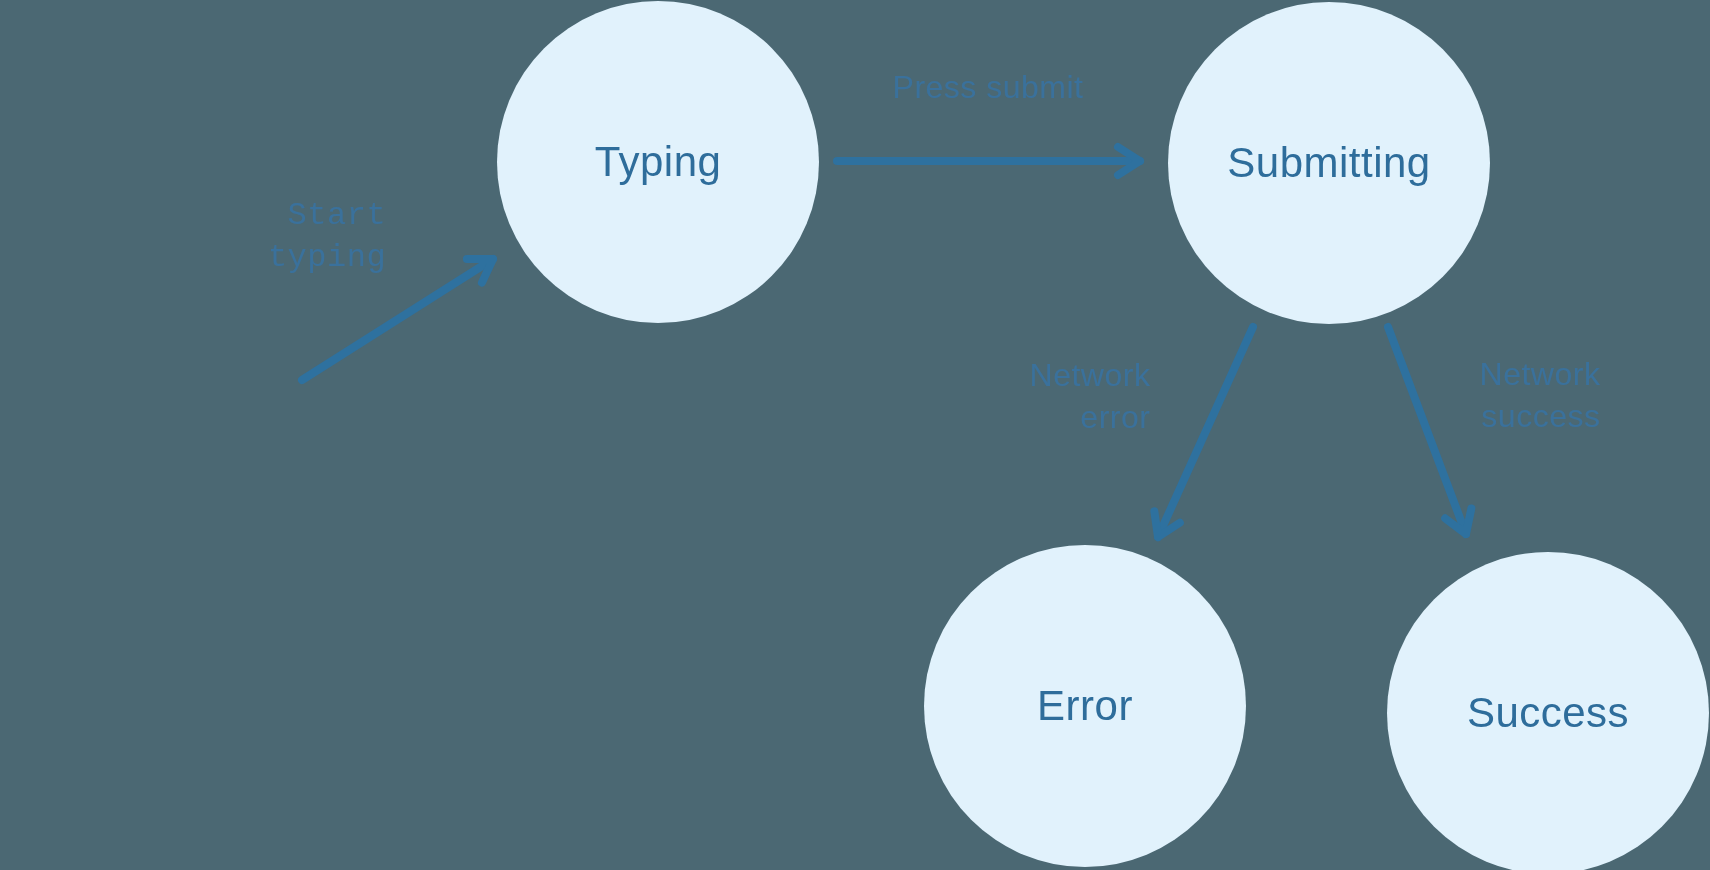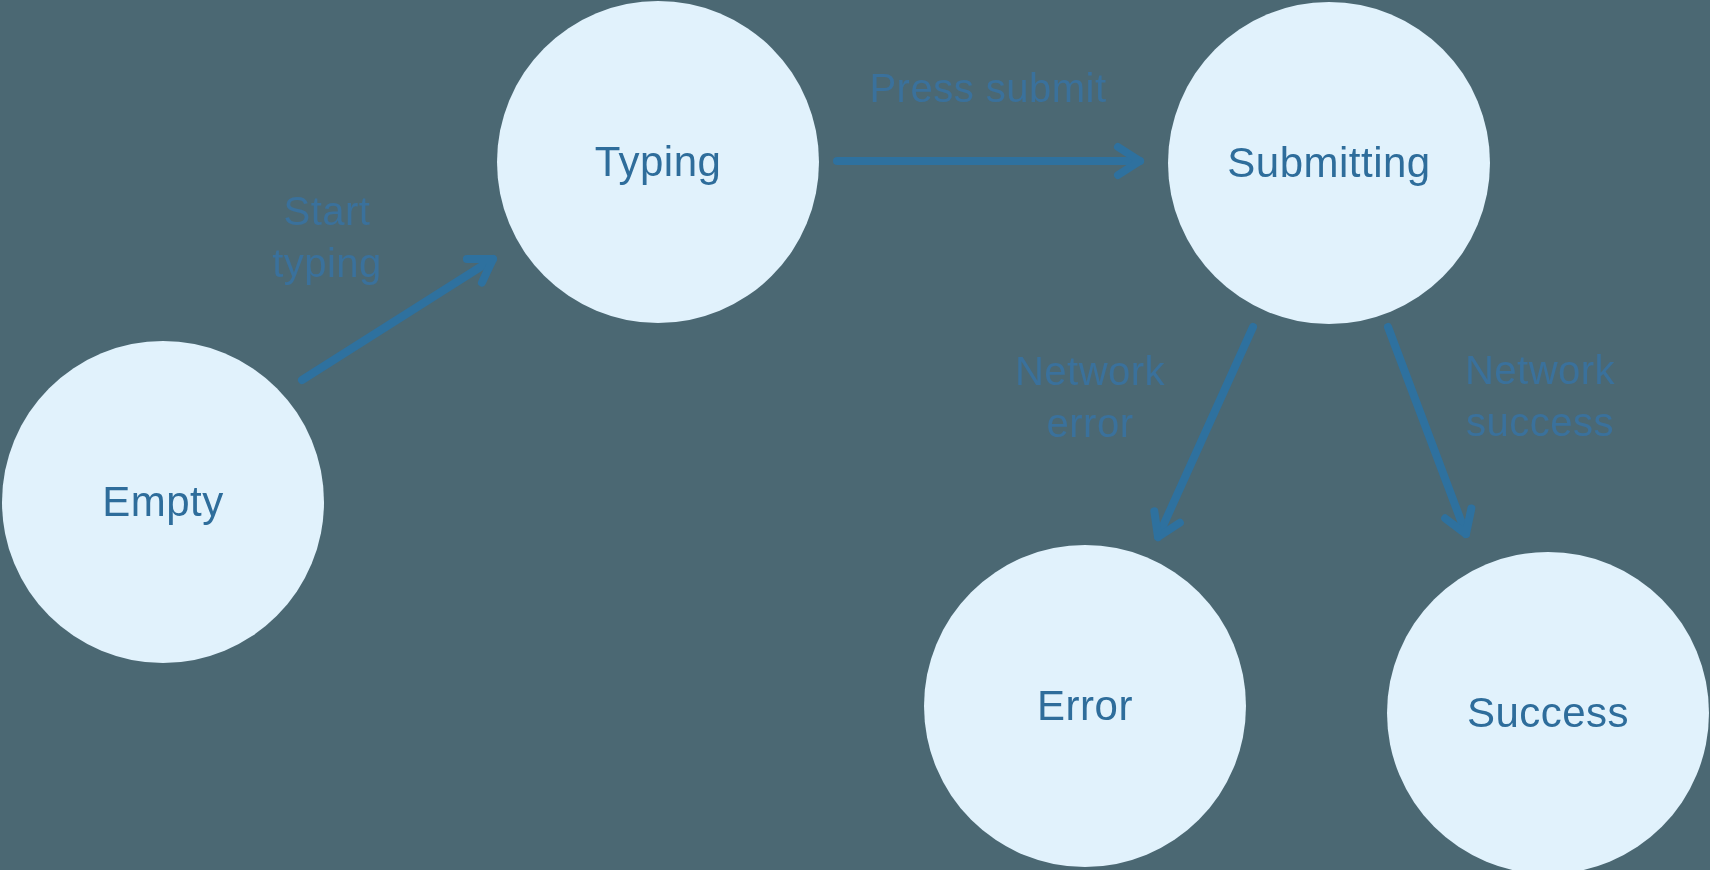--- a/index.html
+++ b/index.html
@@ -51,27 +51,27 @@
   }
   .node-empty      { left: 2px;    top: 341px; }
   .node-typing     { left: 497px;  top: 1px;   }
   .node-submitting { left: 1168px; top: 2px; text-align: right;   }
   .node-error      { left: 924px;  top: 545px; }
   .node-success    { left: 1387px; top: 552px; }
   .edge-label {
     position: absolute;
     transform: translate(-50%, -50%);
     color: var(--edge_label, #3a719c);
-    font-size: 40px;
+    font-size: 32px;
     line-height: 1.3;
     letter-spacing: 0.5px;
-    text-align: center;
+    text-align: right;
     white-space: nowrap;
   }
-  .edge-label-start-typing    { left: 327px;  top: 237px; }
+  .edge-label-start-typing    { left: 327px;  top: 237px; font-family: Liberation Mono, monospace; }
   .edge-label-press-submit    { left: 988px;  top: 88px;  }
   .edge-label-network-error   { left: 1090px; top: 397px; }
   .edge-label-network-success { left: 1540px; top: 396px; }
 </style>
 </head>
 <body>
 
 <div class="canvas">
 
   <svg class="edges-layer" viewBox="0 0 1710 870" xmlns="http://www.w3.org/2000/svg">
@@ -79,23 +79,20 @@
       <marker id="vhead" markerUnits="userSpaceOnUse" markerWidth="60" markerHeight="60" refX="30" refY="30" orient="auto">
         <path class="arrowhead" d="M 8,16 L 30,30 L 8,44"></path>
       </marker>
     </defs>
     <line class="edge" x1="302" y1="380" x2="493" y2="259" marker-end="url(#vhead)"></line>
     <line class="edge" x1="837" y1="161" x2="1140" y2="161" marker-end="url(#vhead)"></line>
     <line class="edge" x1="1253" y1="327" x2="1158" y2="537" marker-end="url(#vhead)"></line>
     <line class="edge" x1="1388" y1="327" x2="1466" y2="534" marker-end="url(#vhead)"></line>
   </svg>
 
-  <div class="node node-empty">
-    <span class="node-label">Empty</span>
-  </div>
 
   <div class="node node-typing">
     <span class="node-label">Typing</span>
   </div>
 
   <div class="node node-submitting">
     <span class="node-label">Submitting</span>
   </div>
 
   <div class="node node-error">

